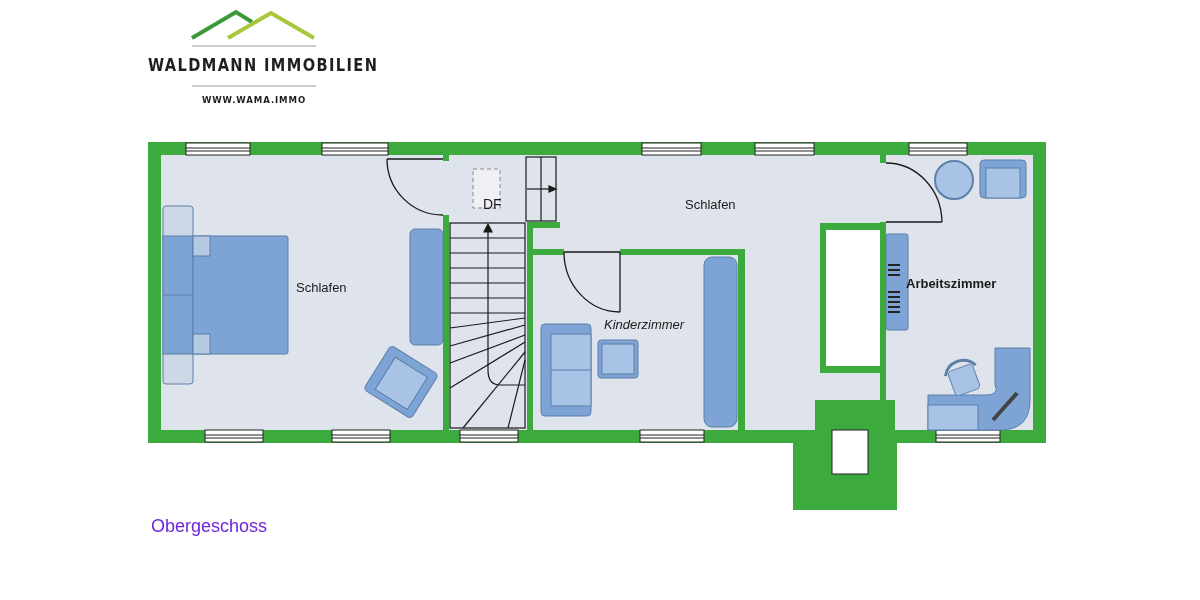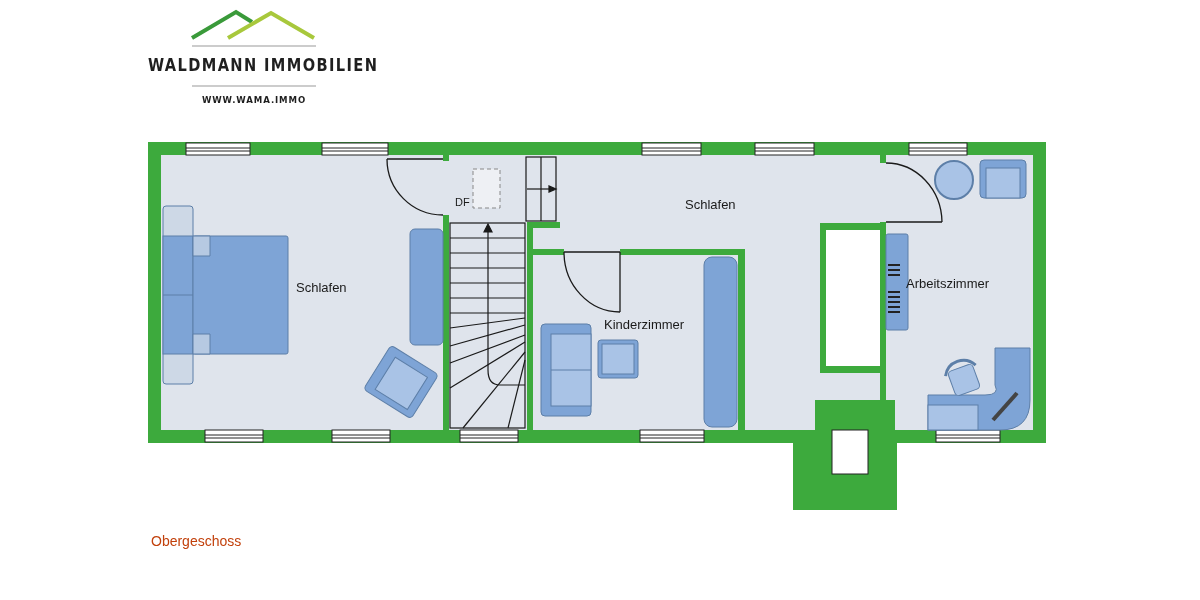--- a/index.html
+++ b/index.html
@@ -7,21 +7,21 @@
          font-family: "Liberation Sans", sans-serif; }
   .logo { position: absolute; left: 140px; top: 0; width: 240px; height: 115px; }
   .logo-name { position: absolute; left: 148px; top: 55px; width: 212px; text-align: center;
                font-family: "DejaVu Sans", sans-serif; font-weight: bold; font-size: 17px;
                letter-spacing: 1.6px; color: #1f1f1f; transform: scaleX(0.86); transform-origin: left top; white-space: nowrap; }
   .logo-url { position: absolute; left: 196px; top: 94px; width: 116px; text-align: center;
               font-family: "DejaVu Sans", sans-serif; font-weight: bold; font-size: 9.5px;
               letter-spacing: 1px; color: #1f1f1f; transform: scaleX(0.9); white-space: nowrap; }
   .plan { position: absolute; left: 0; top: 0; width: 1200px; height: 600px; }
   .room-label { position: absolute; font-size: 13px; color: #1a1a1a; white-space: nowrap; }
-  .floor-caption { position: absolute; left: 151px; top: 533px; font-size: 14px; color: #c2410c; }
+  .floor-caption { position: absolute; left: 151px; top: 516px; font-size: 18px; color: #6d28d9; }
 </style>
 </head>
 <body>
 
 <svg class="logo" viewBox="140 0 240 115" width="240" height="115">
   <polyline points="192,38 236,12 252,22" fill="none" stroke="#3a9a3a" stroke-width="4"></polyline>
   <polyline points="228,38 271,13 314,38" fill="none" stroke="#a8c83c" stroke-width="4"></polyline>
   <line x1="192" y1="46" x2="316" y2="46" stroke="#999" stroke-width="1"></line>
   <line x1="192" y1="86" x2="316" y2="86" stroke="#999" stroke-width="1"></line>
 </svg>
@@ -194,17 +194,17 @@
     <line x1="993" y1="420" x2="1017" y2="393" stroke="#444" stroke-width="4"></line>
   </g>
   <g transform="translate(964,380) rotate(-20)">
     <rect x="-13" y="-13" width="26" height="26" rx="4" fill="#a9c3e6" stroke="#5d7fa8"></rect>
     <path d="M-16,-10 A18,18 0 0 1 16,-10" fill="none" stroke="#5d7fa8" stroke-width="3"></path>
   </g>
 </svg>
 
 <div class="room-label" style="left:296px; top:280px;">Schlafen</div>
 <div class="room-label" style="left:685px; top:197px;">Schlafen</div>
-<div class="room-label" style="left:604px; top:317px;">Kinderzimmer</div>
-<div class="room-label" style="left:906px; top:276px;">Arbeitszimmer</div>
-<div class="room-label" style="left:455px; top:196px; font-size:11px;">DF</div>
+<div class="room-label" style="left:604px; top:317px;font-style:italic;">Kinderzimmer</div>
+<div class="room-label" style="left:906px; top:276px;font-weight:bold;">Arbeitszimmer</div>
+<div class="room-label" style="left:483px; top:196px; font-size:14px;">DF</div>
 
 <div class="floor-caption">Obergeschoss</div>
 
 </body></html>

